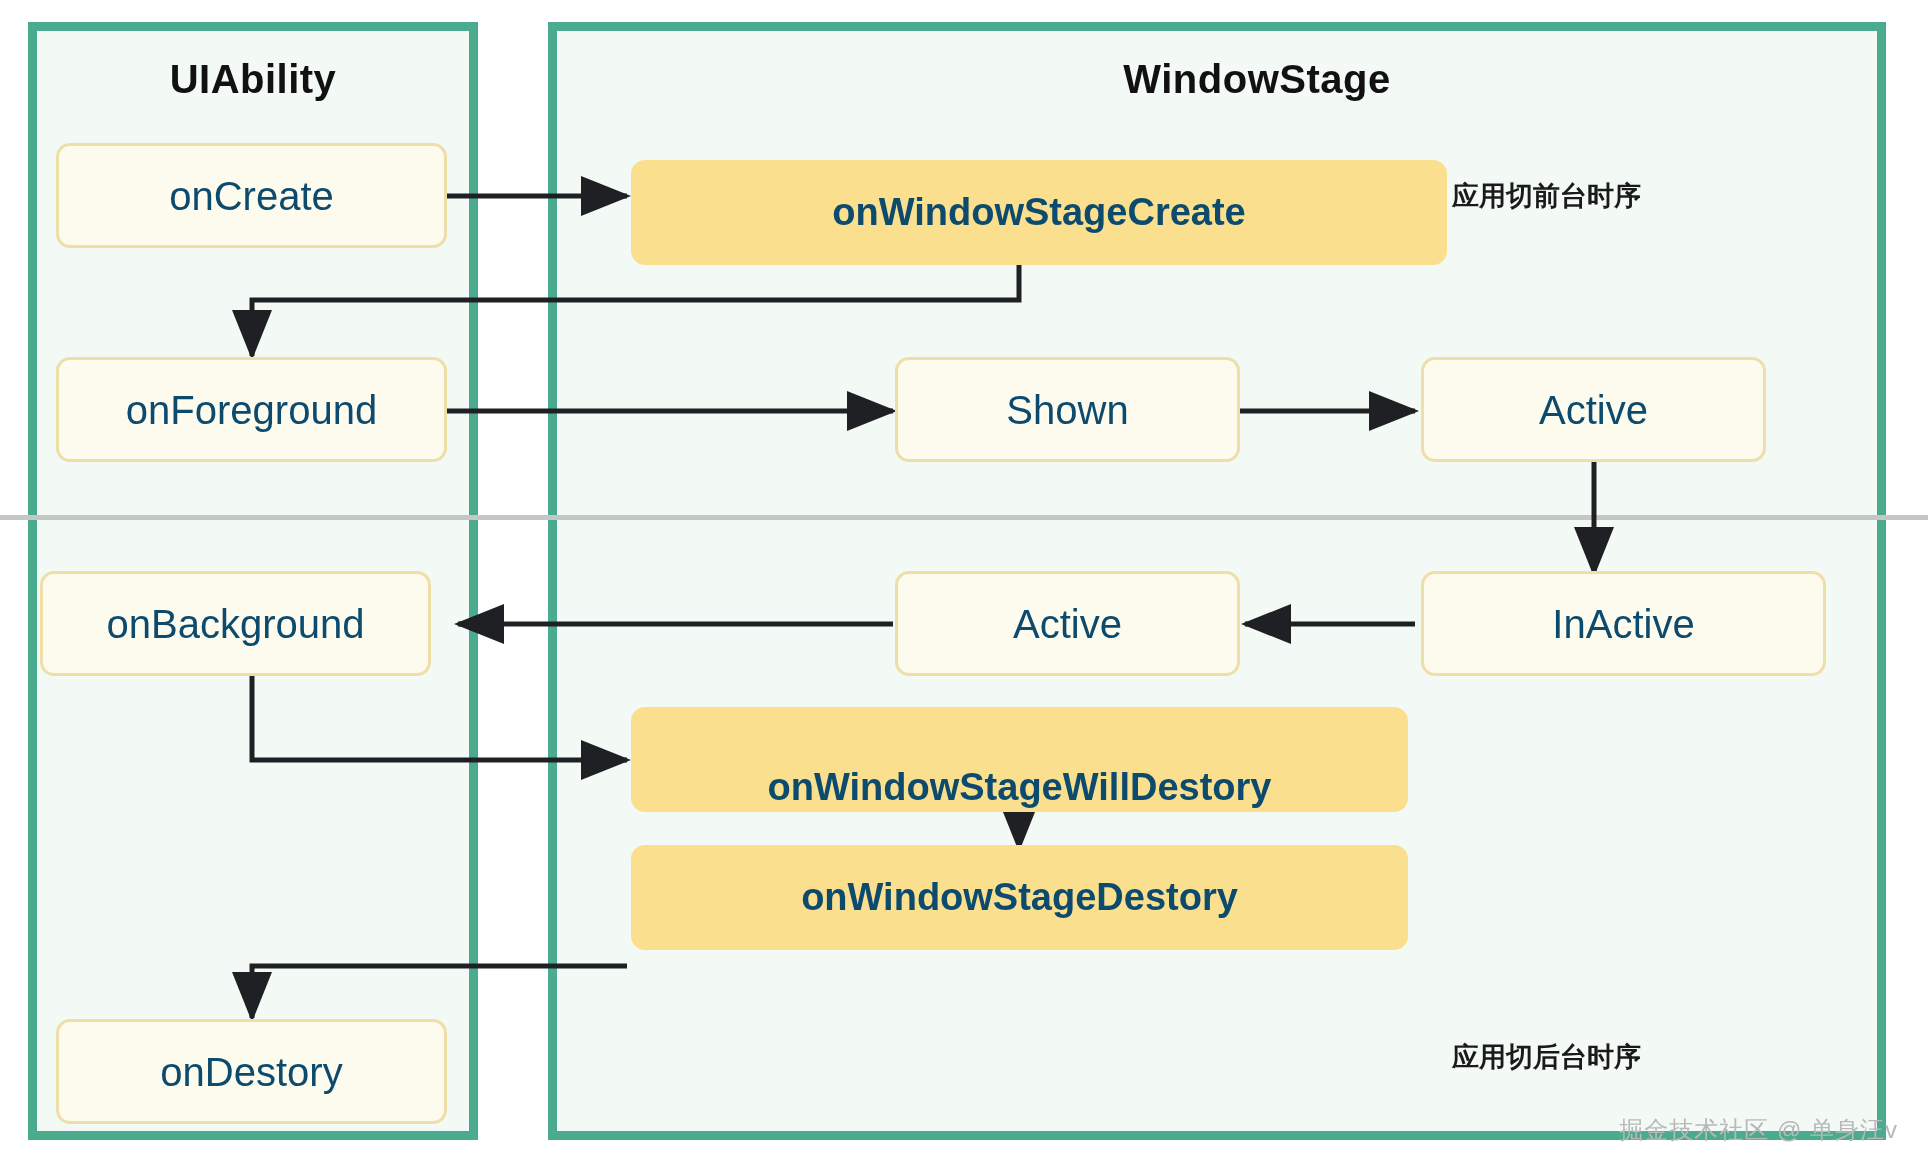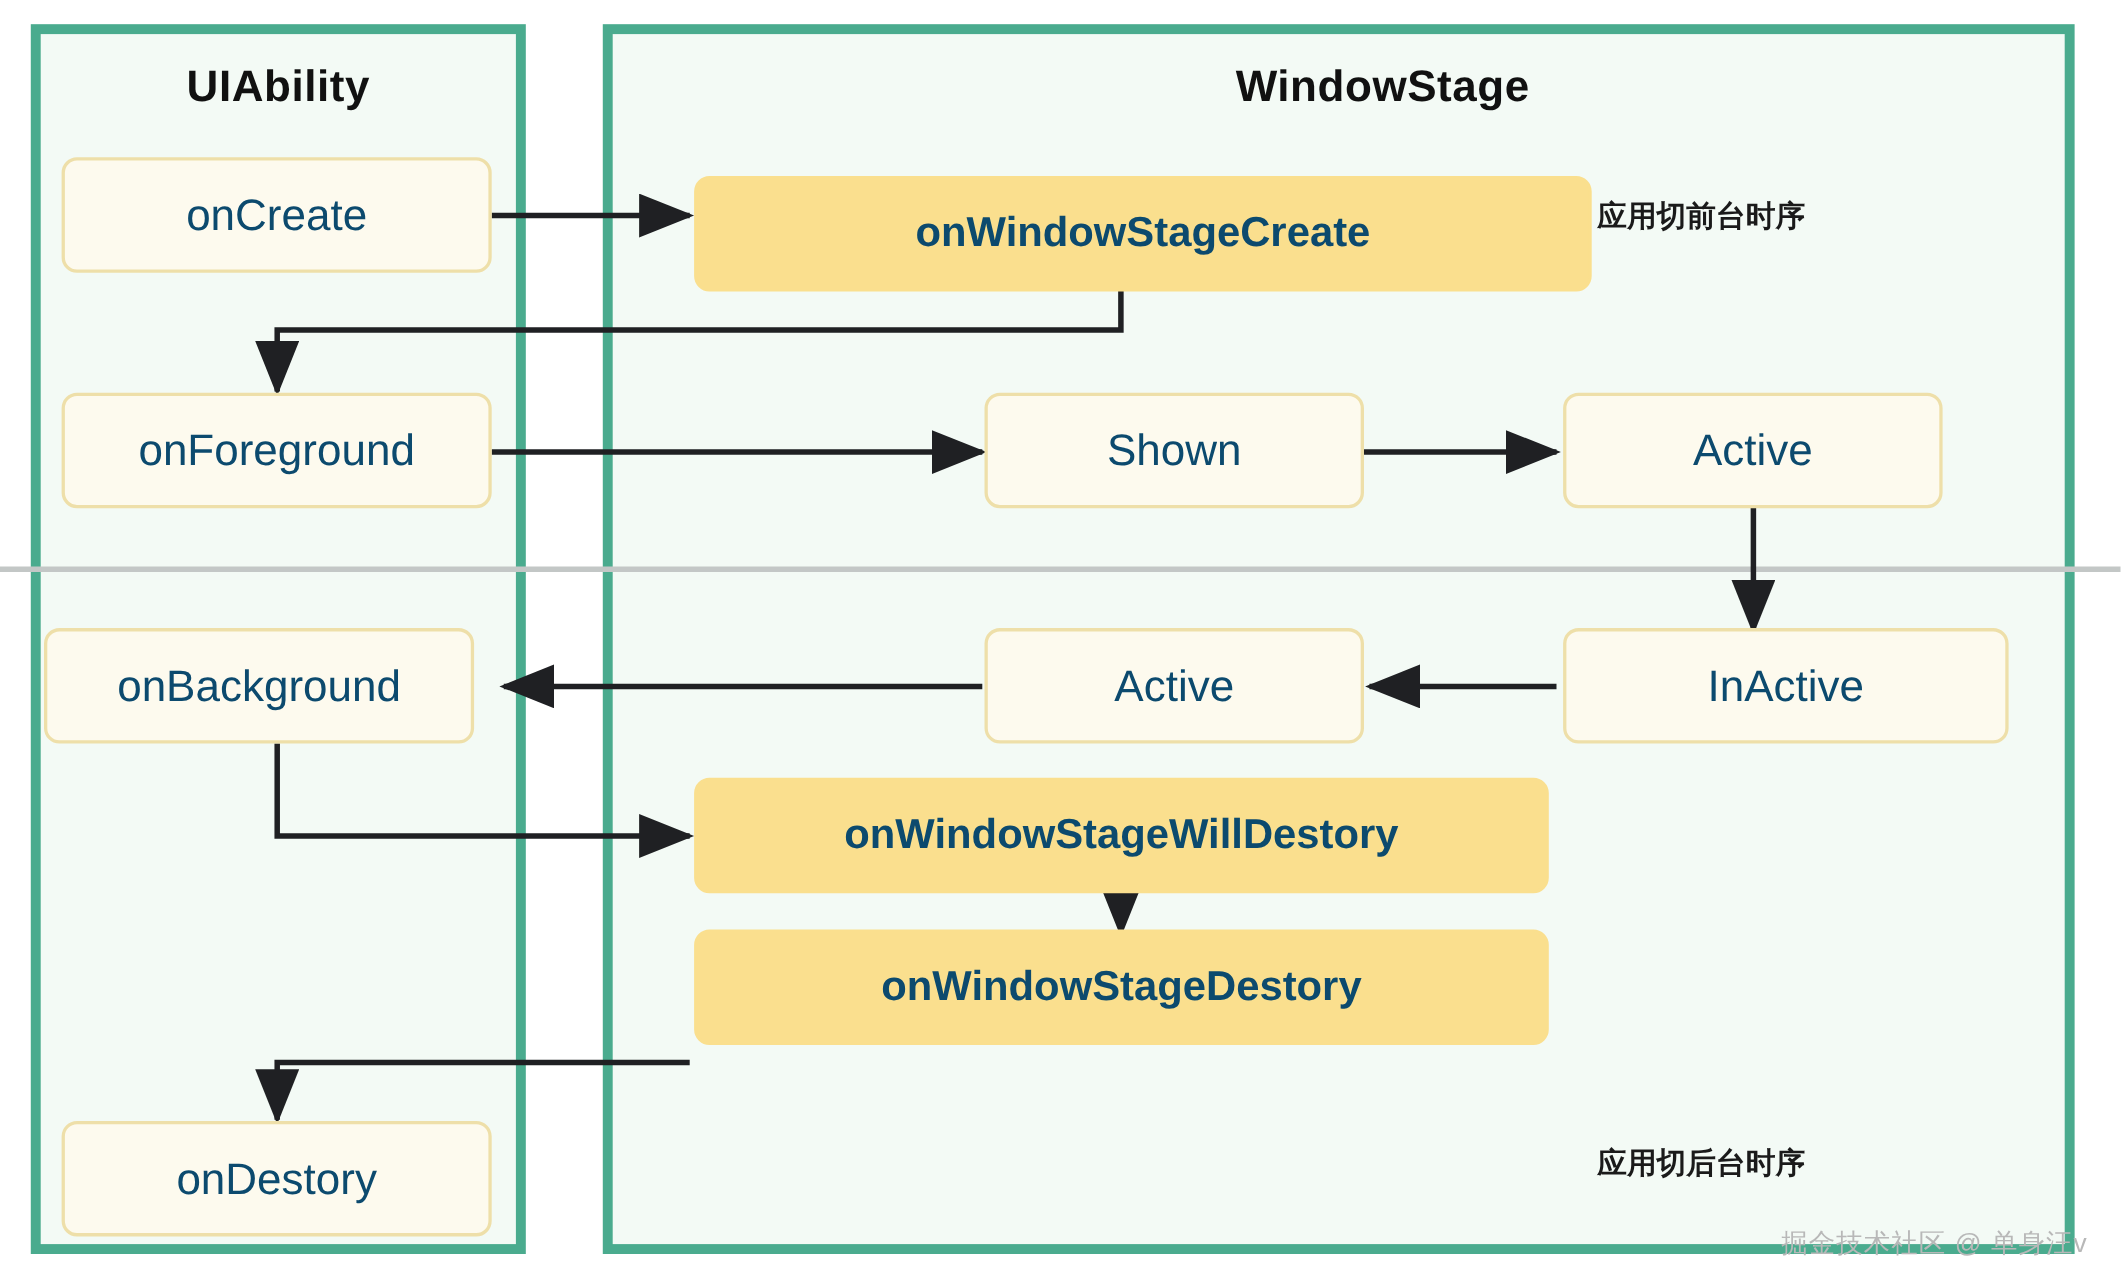--- a/index.html
+++ b/index.html
@@ -174,21 +174,21 @@
   </div>
 
   <div class="node plain" style="left:895px; top:571px; width:345px; height:105px;">
     <span>Active</span>
   </div>
 
   <div class="node plain" style="left:1421px; top:571px; width:405px; height:105px;">
     <span>InActive</span>
   </div>
 
-  <div class="node accent" style="left:631px; top:707px; width:777px; height:105px;">
+  <div class="node accent" style="left:631px; top:707px; width:777px; height:105px;align-items:flex-end;">
     <span>onWindowStageWillDestory</span>
   </div>
 
   <div class="node accent" style="left:631px; top:845px; width:777px; height:105px;">
     <span>onWindowStageDestory</span>
   </div>
 
   <div class="caption" style="left:1452px; top:178px;">应用切前台时序</div>
 
   <div class="caption" style="left:1452px; top:1039px;">应用切后台时序</div>

